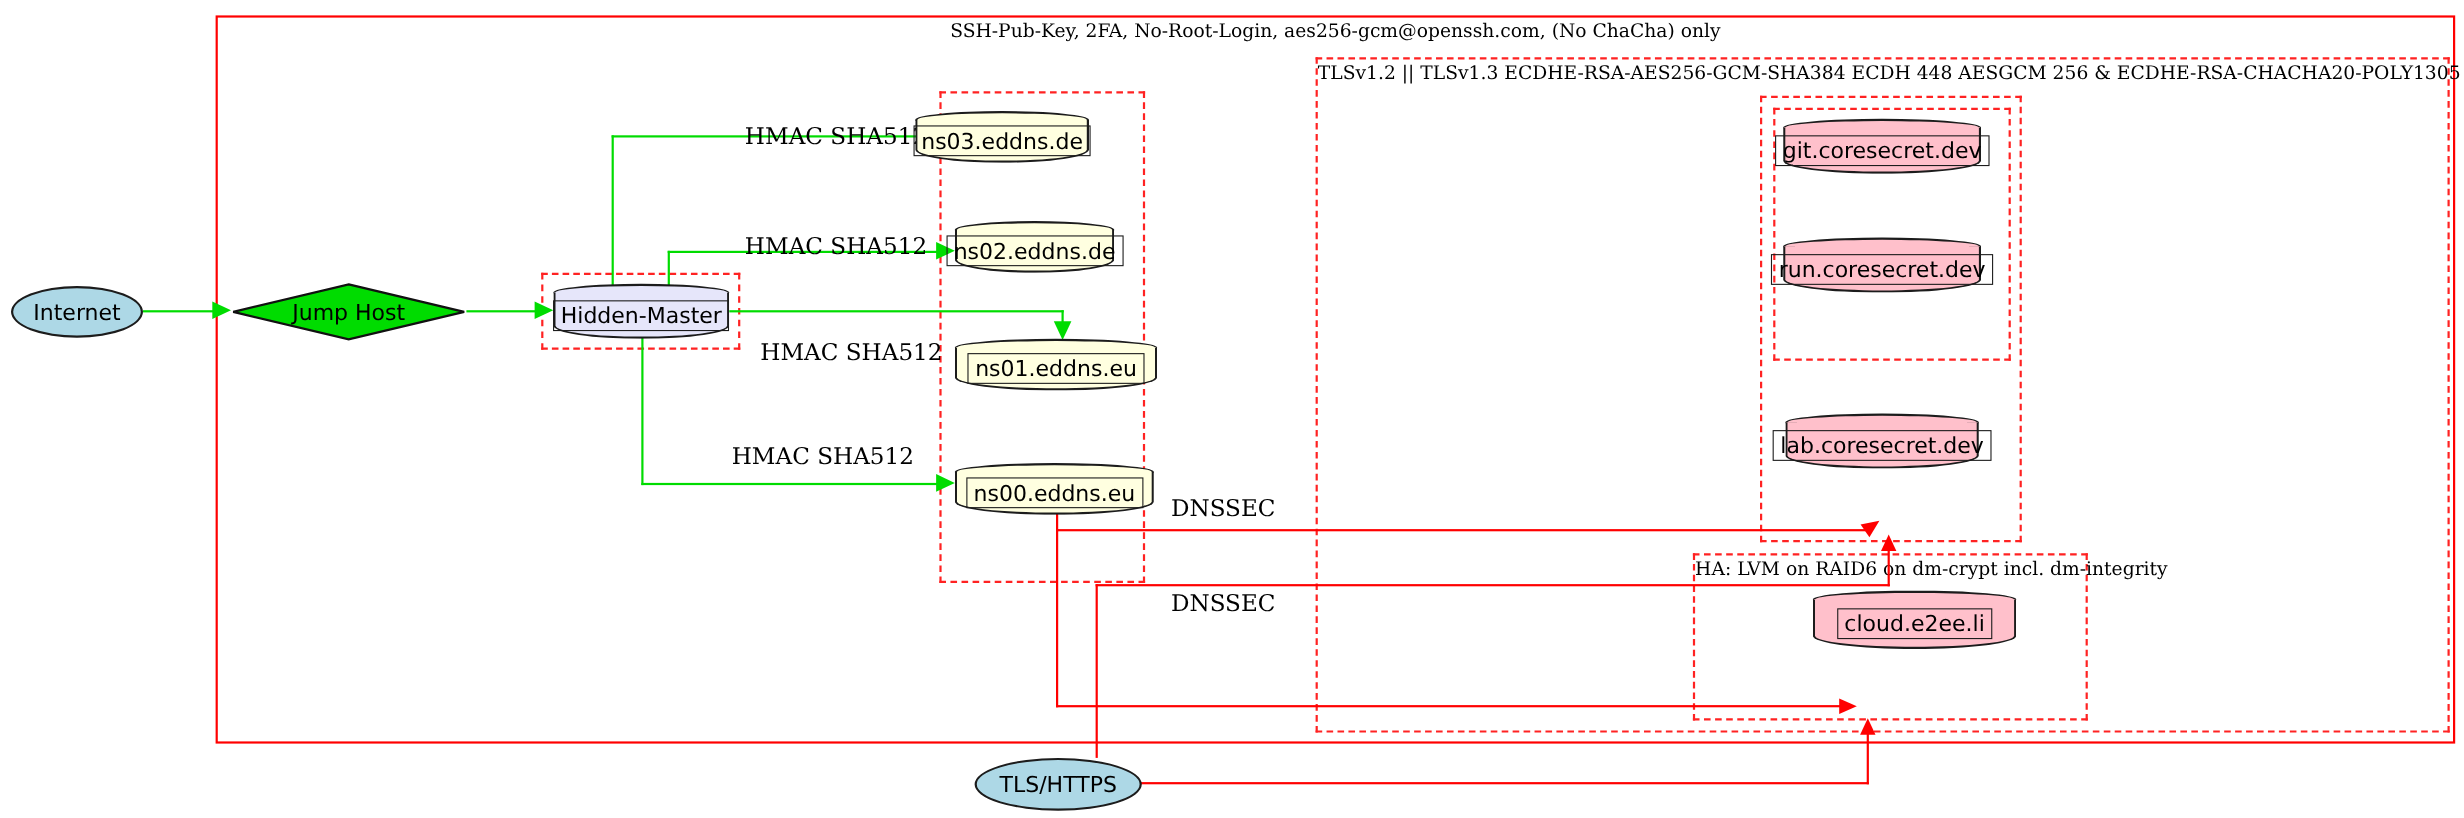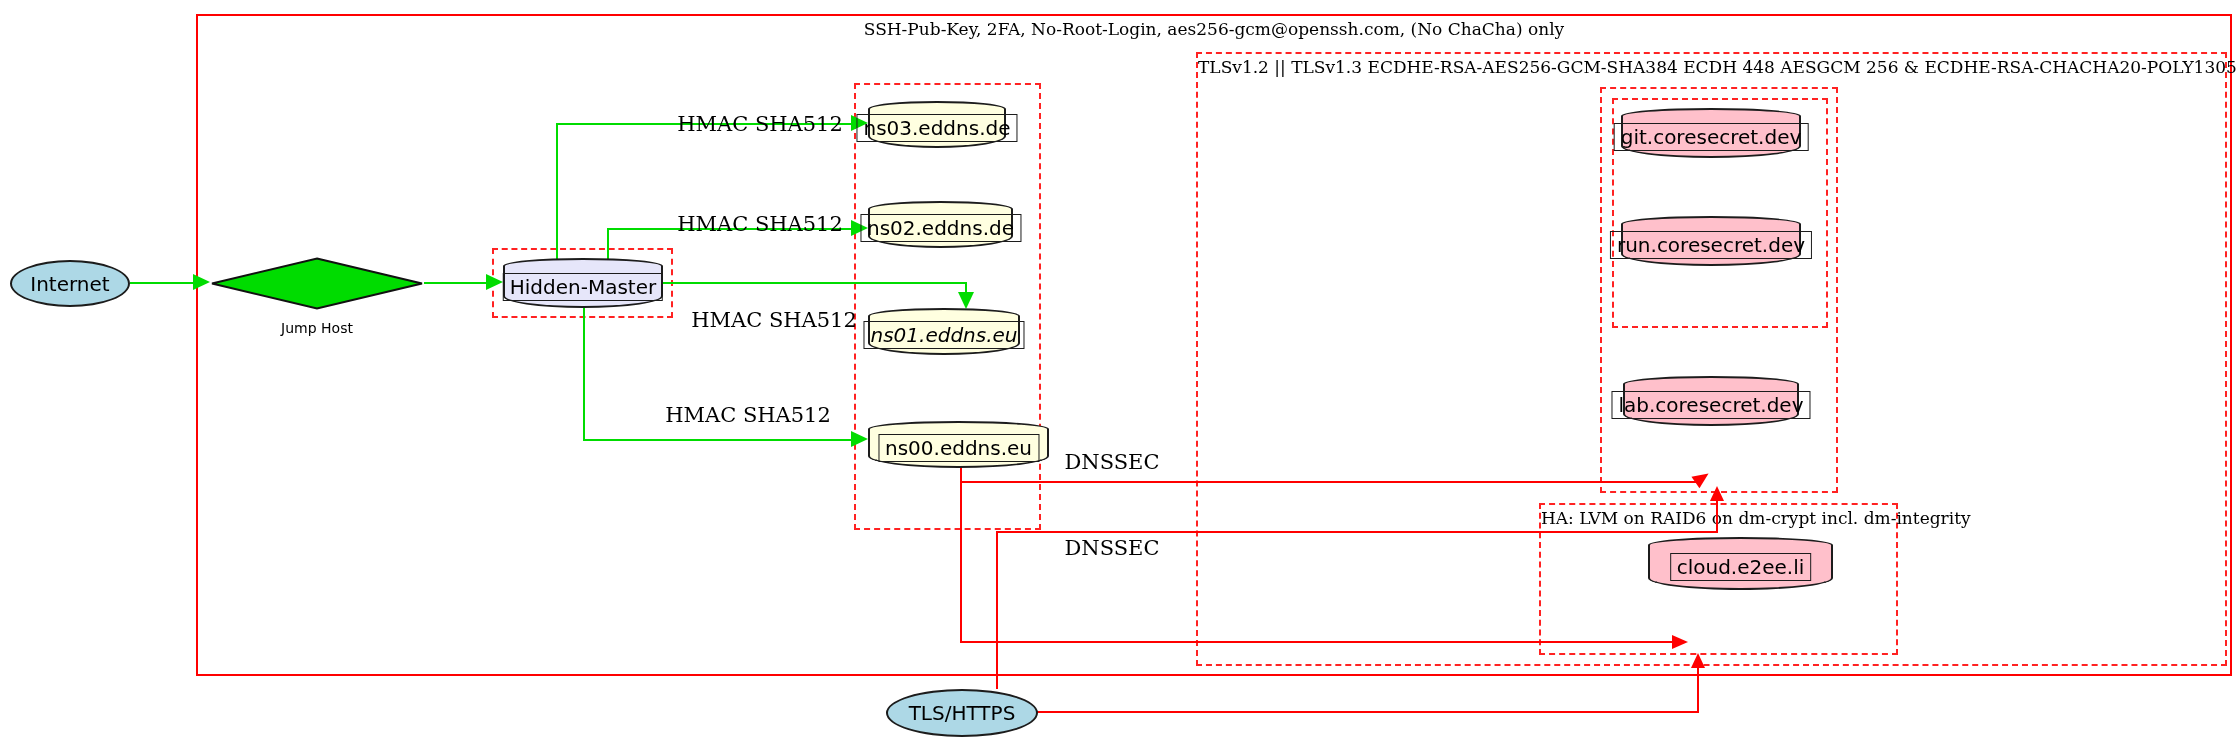--- a/index.html
+++ b/index.html
@@ -35,21 +35,21 @@
   .cyl .cap{position:absolute;left:0;right:0;top:0;height:16px;box-sizing:border-box;
             border:2px solid #1c1c1c;border-radius:50%;background:var(--f);}
   .cyl .cbody{position:absolute;left:0;right:0;top:8px;bottom:0;box-sizing:border-box;
               border:2px solid #1c1c1c;border-top:none;
               border-radius:0 0 50% 50% / 0 0 12px 12px;background:var(--f);}
   .cyl .nlabel{position:absolute;left:50%;top:57%;transform:translate(-50%,-50%);
                border:1.5px solid #1c1c1c;padding:0 6px;white-space:nowrap;
                font-size:20px;line-height:26px;}
   .diamond svg{position:absolute;left:0;top:0;}
   .diamond .dlabel{position:absolute;left:0;right:0;top:50%;transform:translateY(-50%);
-                   text-align:center;font-size:14px;margin-top:44px;}
+                   text-align:center;font-size:20px;}
   .f-endpoint{--f:var(--fill-endpoint,#add8e6);}
   .f-master{--f:var(--fill-master,#e6e6fa);}
   .f-ns{--f:var(--fill-ns,#ffffe0);}
   .f-service{--f:var(--fill-service,#ffc0cb);}
 </style>
 </head>
 <body>
 
 <div id="stage">
 
@@ -129,33 +129,33 @@
     </svg>
     <div class="dlabel">Jump Host</div>
   </div>
 
   <div class="node cyl f-master" style="left:503px;top:258px;width:160px;height:50px;">
     <div class="cap"></div>
     <div class="cbody"></div>
     <span class="nlabel">Hidden-Master</span>
   </div>
 
-  <div class="node cyl f-ns" style="left:868px;top:101px;width:138px;height:47px;">
+  <div class="node cyl f-ns" style="left:832px;top:101px;width:158px;height:47px;">
     <div class="cap"></div>
     <div class="cbody"></div>
     <span class="nlabel">ns03.eddns.de</span>
   </div>
 
   <div class="node cyl f-ns" style="left:868px;top:201px;width:145px;height:47px;">
     <div class="cap"></div>
     <div class="cbody"></div>
     <span class="nlabel">ns02.eddns.de</span>
   </div>
 
-  <div class="node cyl f-ns" style="left:868px;top:308px;width:152px;height:47px;font-style:italic;">
+  <div class="node cyl f-ns" style="left:868px;top:308px;width:184px;height:47px;">
     <div class="cap"></div>
     <div class="cbody"></div>
     <span class="nlabel">ns01.eddns.eu</span>
   </div>
 
   <div class="node cyl f-ns" style="left:868px;top:421px;width:181px;height:47px;">
     <div class="cap"></div>
     <div class="cbody"></div>
     <span class="nlabel">ns00.eddns.eu</span>
   </div>

